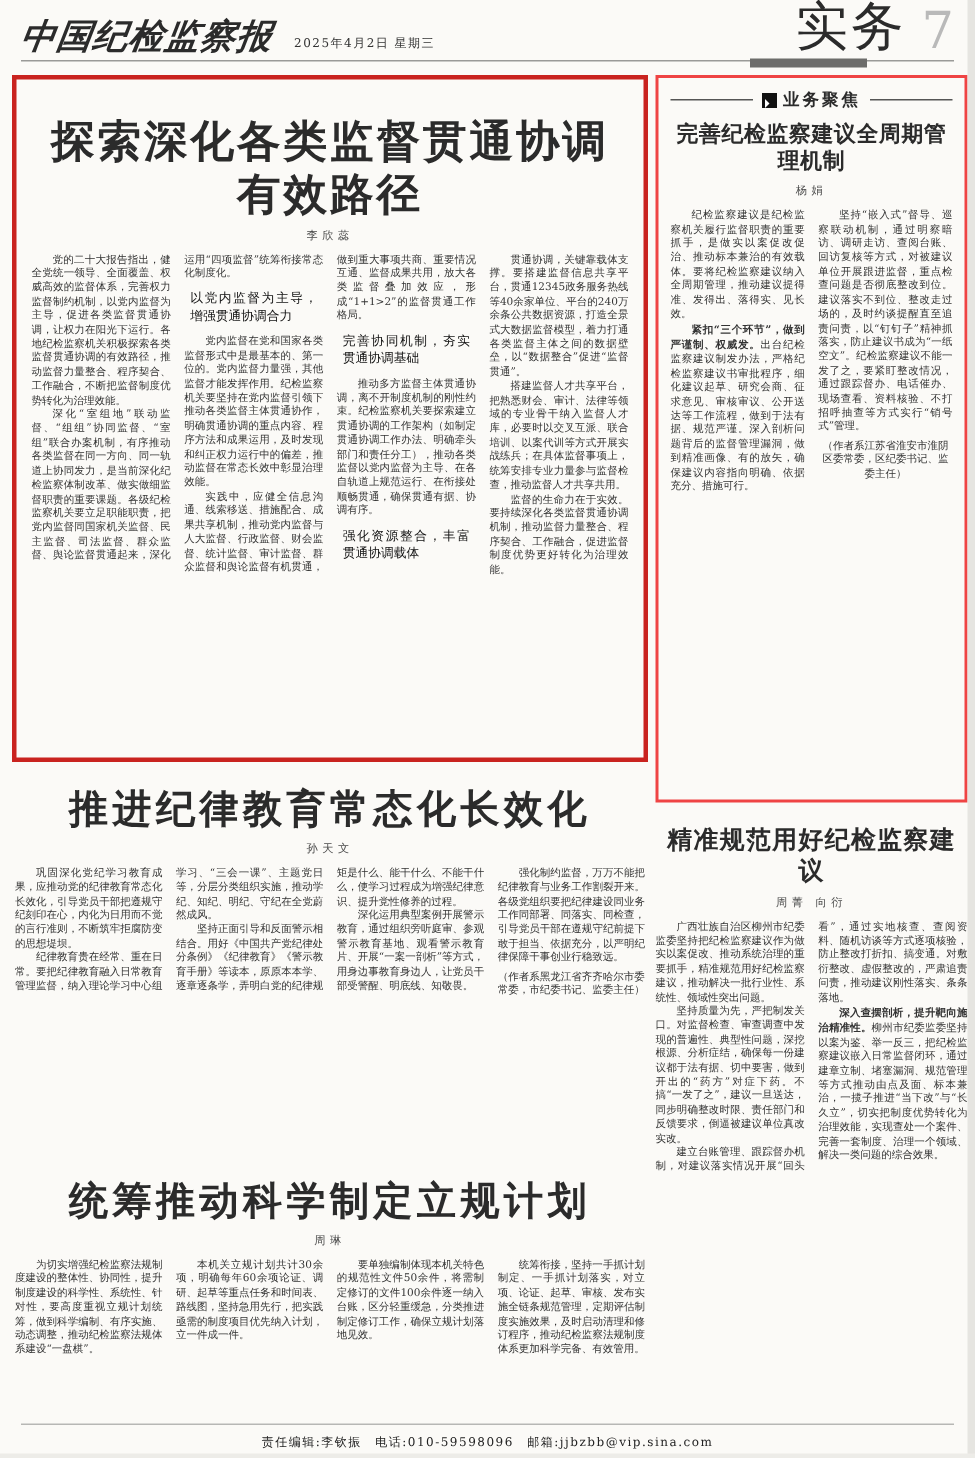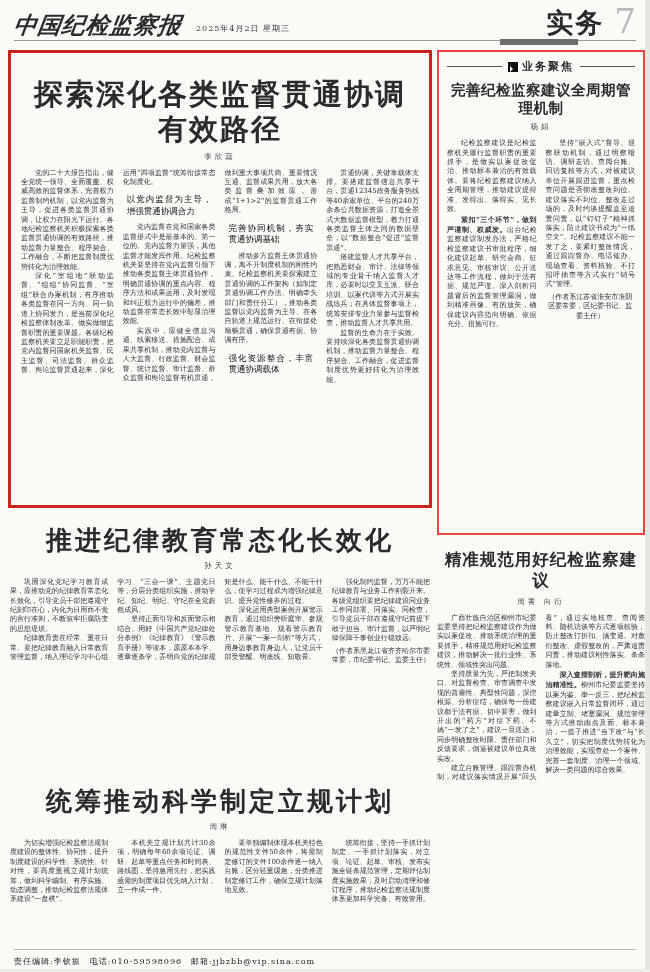--- a/index.html
+++ b/index.html
@@ -10,21 +10,21 @@
   }
   .page-edge-right{position:absolute;top:0;right:0;width:5px;height:100%;background:#e6e5e1;}
   .page-edge-bottom{position:absolute;bottom:0;left:0;width:100%;height:3px;background:#edecE8;}
 
   
   .header{display:flex;align-items:flex-end;padding:10px 14px 0 14px;height:26px;}
   .masthead{font-size:23px;font-weight:bold;font-style:italic;letter-spacing:1px;
     transform:skewX(-8deg);white-space:nowrap;line-height:1;}
   .issue-date{font-size:8px;color:#333;margin-left:14px;letter-spacing:1px;padding-bottom:2px;}
   .header-spacer{flex:1;}
-  .section-title{font-size:27px;line-height:1;letter-spacing:2px;font-weight:bold;}
+  .section-title{font-size:35px;line-height:1;letter-spacing:2px;font-weight:normal;}
   .page-number{font-size:34px;line-height:.85;color:#b9b9b9;margin-left:10px;font-family:"DejaVu Serif",serif;}
   .header-rule{position:relative;height:8px;margin:2px 14px 0 14px;}
   .header-rule .thin{position:absolute;left:0;right:0;top:2px;height:1px;background:#9a9a98;}
   .header-rule .thick{position:absolute;right:58px;top:1px;width:78px;height:6px;background:#6d6d6b;}
 
   
   .content{display:flex;padding:4px 8px 0 8px;gap:5px;}
   .left-col{width:424px;flex:none;}
   .right-col{width:208px;flex:none;}
 
@@ -59,21 +59,21 @@
   .tag-icon::after{content:"";position:absolute;left:2px;top:4px;border-left:3px solid #fff;border-top:3px solid transparent;border-bottom:3px solid transparent;}
   .boxed h3{font-size:14.5px;letter-spacing:0.5px;line-height:1.25;}
   .rb-cols{height:386px;}
 
   .right-article{padding-top:2px;}
   .right-article h3{font-size:16.5px;letter-spacing:1px;line-height:1.25;}
   .ra-cols{height:338px;}
 
   
   .footer{position:absolute;left:14px;right:14px;bottom:5px;border-top:1px solid #b7b7b5;
-    font-size:8px;color:#222;padding-top:6px;letter-spacing:1px;}
+    text-align:center;font-size:8px;color:#222;padding-top:6px;letter-spacing:1px;}
 </style>
 </head>
 <body>
 
 <div class="header">
   <div class="masthead">中国纪检监察报</div>
   <div class="issue-date">2025年4月2日  星期三</div>
   <div class="header-spacer"></div>
   <div class="section-title">实务</div>
   <div class="page-number">7</div>
@@ -106,21 +106,21 @@
     </section>
 
     <section class="plain-article">
       <h2>推进纪律教育常态化长效化</h2>
       <div class="byline">孙天文</div>
       <div class="cols cols-4 a2-cols">
           <p>巩固深化党纪学习教育成果，应推动党的纪律教育常态化长效化，引导党员干部把遵规守纪刻印在心，内化为日用而不觉的言行准则，不断筑牢拒腐防变的思想堤坝。</p>
           <p>纪律教育贵在经常、重在日常。要把纪律教育融入日常教育管理监督，纳入理论学习中心组学习、“三会一课”、主题党日等，分层分类组织实施，推动学纪、知纪、明纪、守纪在全党蔚然成风。</p>
           <p>坚持正面引导和反面警示相结合。用好《中国共产党纪律处分条例》《纪律教育》《警示教育手册》等读本，原原本本学、逐章逐条学，弄明白党的纪律规矩是什么、能干什么、不能干什么，使学习过程成为增强纪律意识、提升党性修养的过程。</p>
           <p>深化运用典型案例开展警示教育，通过组织旁听庭审、参观警示教育基地、观看警示教育片、开展“一案一剖析”等方式，用身边事教育身边人，让党员干部受警醒、明底线、知敬畏。</p>
-          <p>强化制约监督，万万不能把纪律教育与业务工作割裂开来。各级党组织要把纪律建设同业务工作同部署、同落实、同检查，引导党员干部在遵规守纪前提下敢于担当、审计监督，以严明纪律保障干事创业行稳致远。</p>
+          <p>强化制约监督，万万不能把纪律教育与业务工作割裂开来。各级党组织要把纪律建设同业务工作同部署、同落实、同检查，引导党员干部在遵规守纪前提下敢于担当、依据充分，以严明纪律保障干事创业行稳致远。</p>
           <p class="att">（作者系黑龙江省齐齐哈尔市委常委，市纪委书记、监委主任）</p>
         </div>
     </section>
 
     <section class="plain-article">
       <h2>统筹推动科学制定立规计划</h2>
       <div class="byline">周琳</div>
       <div class="cols cols-4 a3-cols">
           <p>为切实增强纪检监察法规制度建设的整体性、协同性，提升制度建设的科学性、系统性、针对性，要高度重视立规计划统筹，做到科学编制、有序实施、动态调整，推动纪检监察法规体系建设“一盘棋”。</p>
           <p>本机关立规计划共计30余项，明确每年60余项论证、调研、起草等重点任务和时间表、路线图，坚持急用先行，把实践亟需的制度项目优先纳入计划，立一件成一件。</p>

